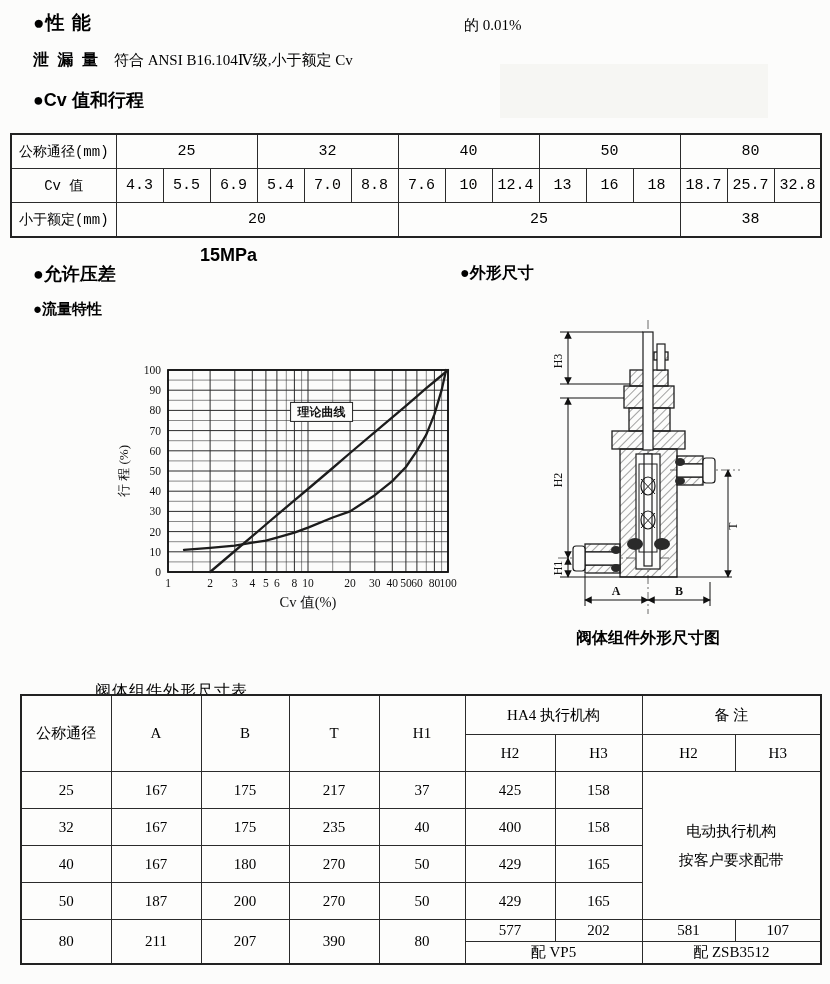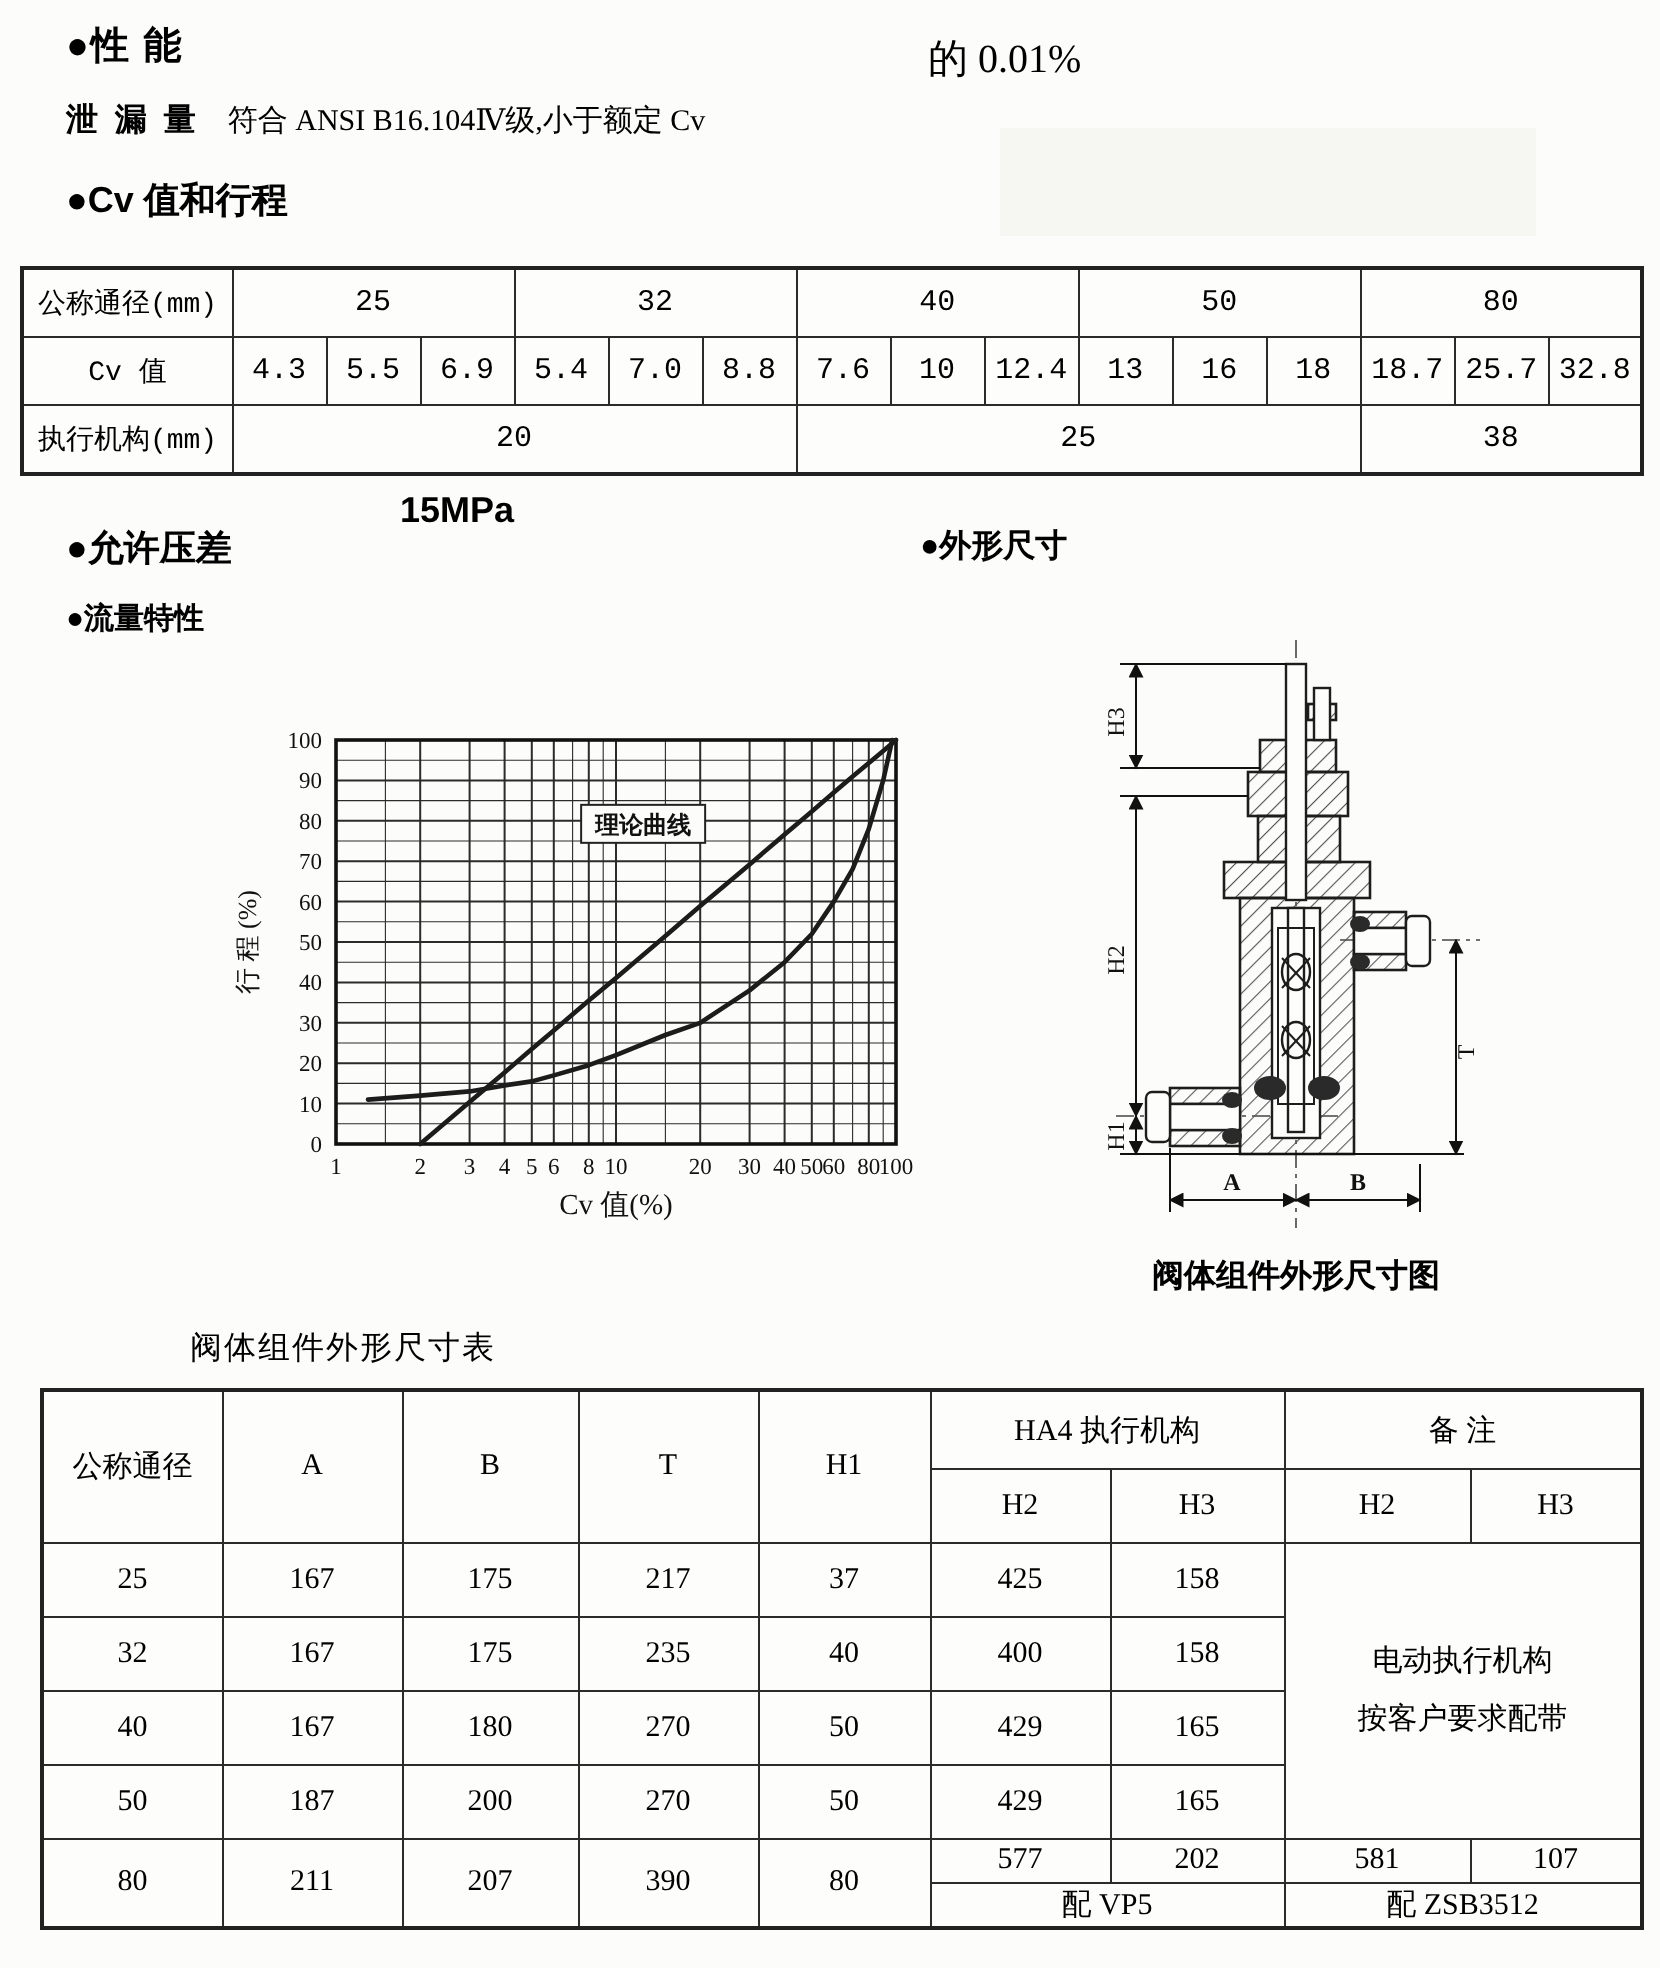--- a/index.html
+++ b/index.html
@@ -5,39 +5,39 @@
   html,body{margin:0;padding:0;}
   body{background:#e8e8e8;}
   .page{position:relative;width:830px;height:984px;background:#fcfcfb;overflow:hidden;
         font-family:"Liberation Serif","DejaVu Serif",serif;color:#000000;}
   .abs{position:absolute;}
   .hei{font-family:"Liberation Sans","DejaVu Sans",sans-serif;font-weight:bold;}
   .title-xl{font-size:19px;letter-spacing:1px;}
   .title-lg{font-size:18px;}
   .title-md{font-size:16px;}
   .title-sm{font-size:15px;}
-  .note-suffix{font-size:20px;}
+  .note-suffix{font-size:15px;}
   .perf-note{font-size:13px;}
   .leak-label{font-family:"Liberation Sans","DejaVu Sans",sans-serif;font-weight:bold;font-size:16px;letter-spacing:2px;}
   .leak-text{font-size:15px;margin-left:14px;}
   .scan-box{background:#f6f6f3;}
   table{border-collapse:collapse;table-layout:fixed;background:#fdfdfc;}
   .tbl{position:absolute;border:2px solid #222;}
   .tbl td{border:1px solid #2b2b2b;text-align:center;vertical-align:middle;
           font-size:15px;padding:0;overflow:hidden;}
   .cvtbl td{height:33px;}
   .cvtbl td.lbl{font-size:14px;}
   .dimtbl td{height:36px;}
   .dimtbl td.hrow1{height:38px;}
   .dimtbl td.hrow2{height:36px;}
   .dimtbl td.sub{height:21px;}
   .dimtbl td.remark{font-size:15px;line-height:1.9;white-space:pre-line;}
   .caption{font-family:"Liberation Sans","DejaVu Sans",sans-serif;font-weight:bold;
            font-size:16px;text-align:center;}
-  .sheet-title{font-size:16px;letter-spacing:1px;}
+  .sheet-title{font-size:16px;letter-spacing:1px;margin-top:17px;}
 </style>
 </head>
 <body>
 
 <div class="page">
 
   <div class="abs hei title-xl" style="left:33px;top:10px;">●性    能</div>
   <div class="abs note-suffix" style="left:464px;top:16px;">的 0.01%</div>
   <div class="abs scan-box" style="left:500px;top:64px;width:268px;height:54px;"></div>
 
@@ -87,21 +87,21 @@
           <td>10</td>
           <td>12.4</td>
           <td>13</td>
           <td>16</td>
           <td>18</td>
           <td>18.7</td>
           <td>25.7</td>
           <td>32.8</td>
         </tr>
         <tr>
-          <td class="lbl">执行机构(mm)</td>
+          <td class="lbl">小于额定(mm)</td>
           <td colspan="6">20</td>
           <td colspan="6">25</td>
           <td colspan="3">38</td>
         </tr>
       </tbody>
   </table>
 
   <div class="abs hei title-lg" style="left:33px;top:262px;">●允许压差</div>
   <div class="abs hei title-lg" style="left:200px;top:245px;">15MPa</div>
   <div class="abs hei title-md" style="left:460px;top:263px;">●外形尺寸</div>

